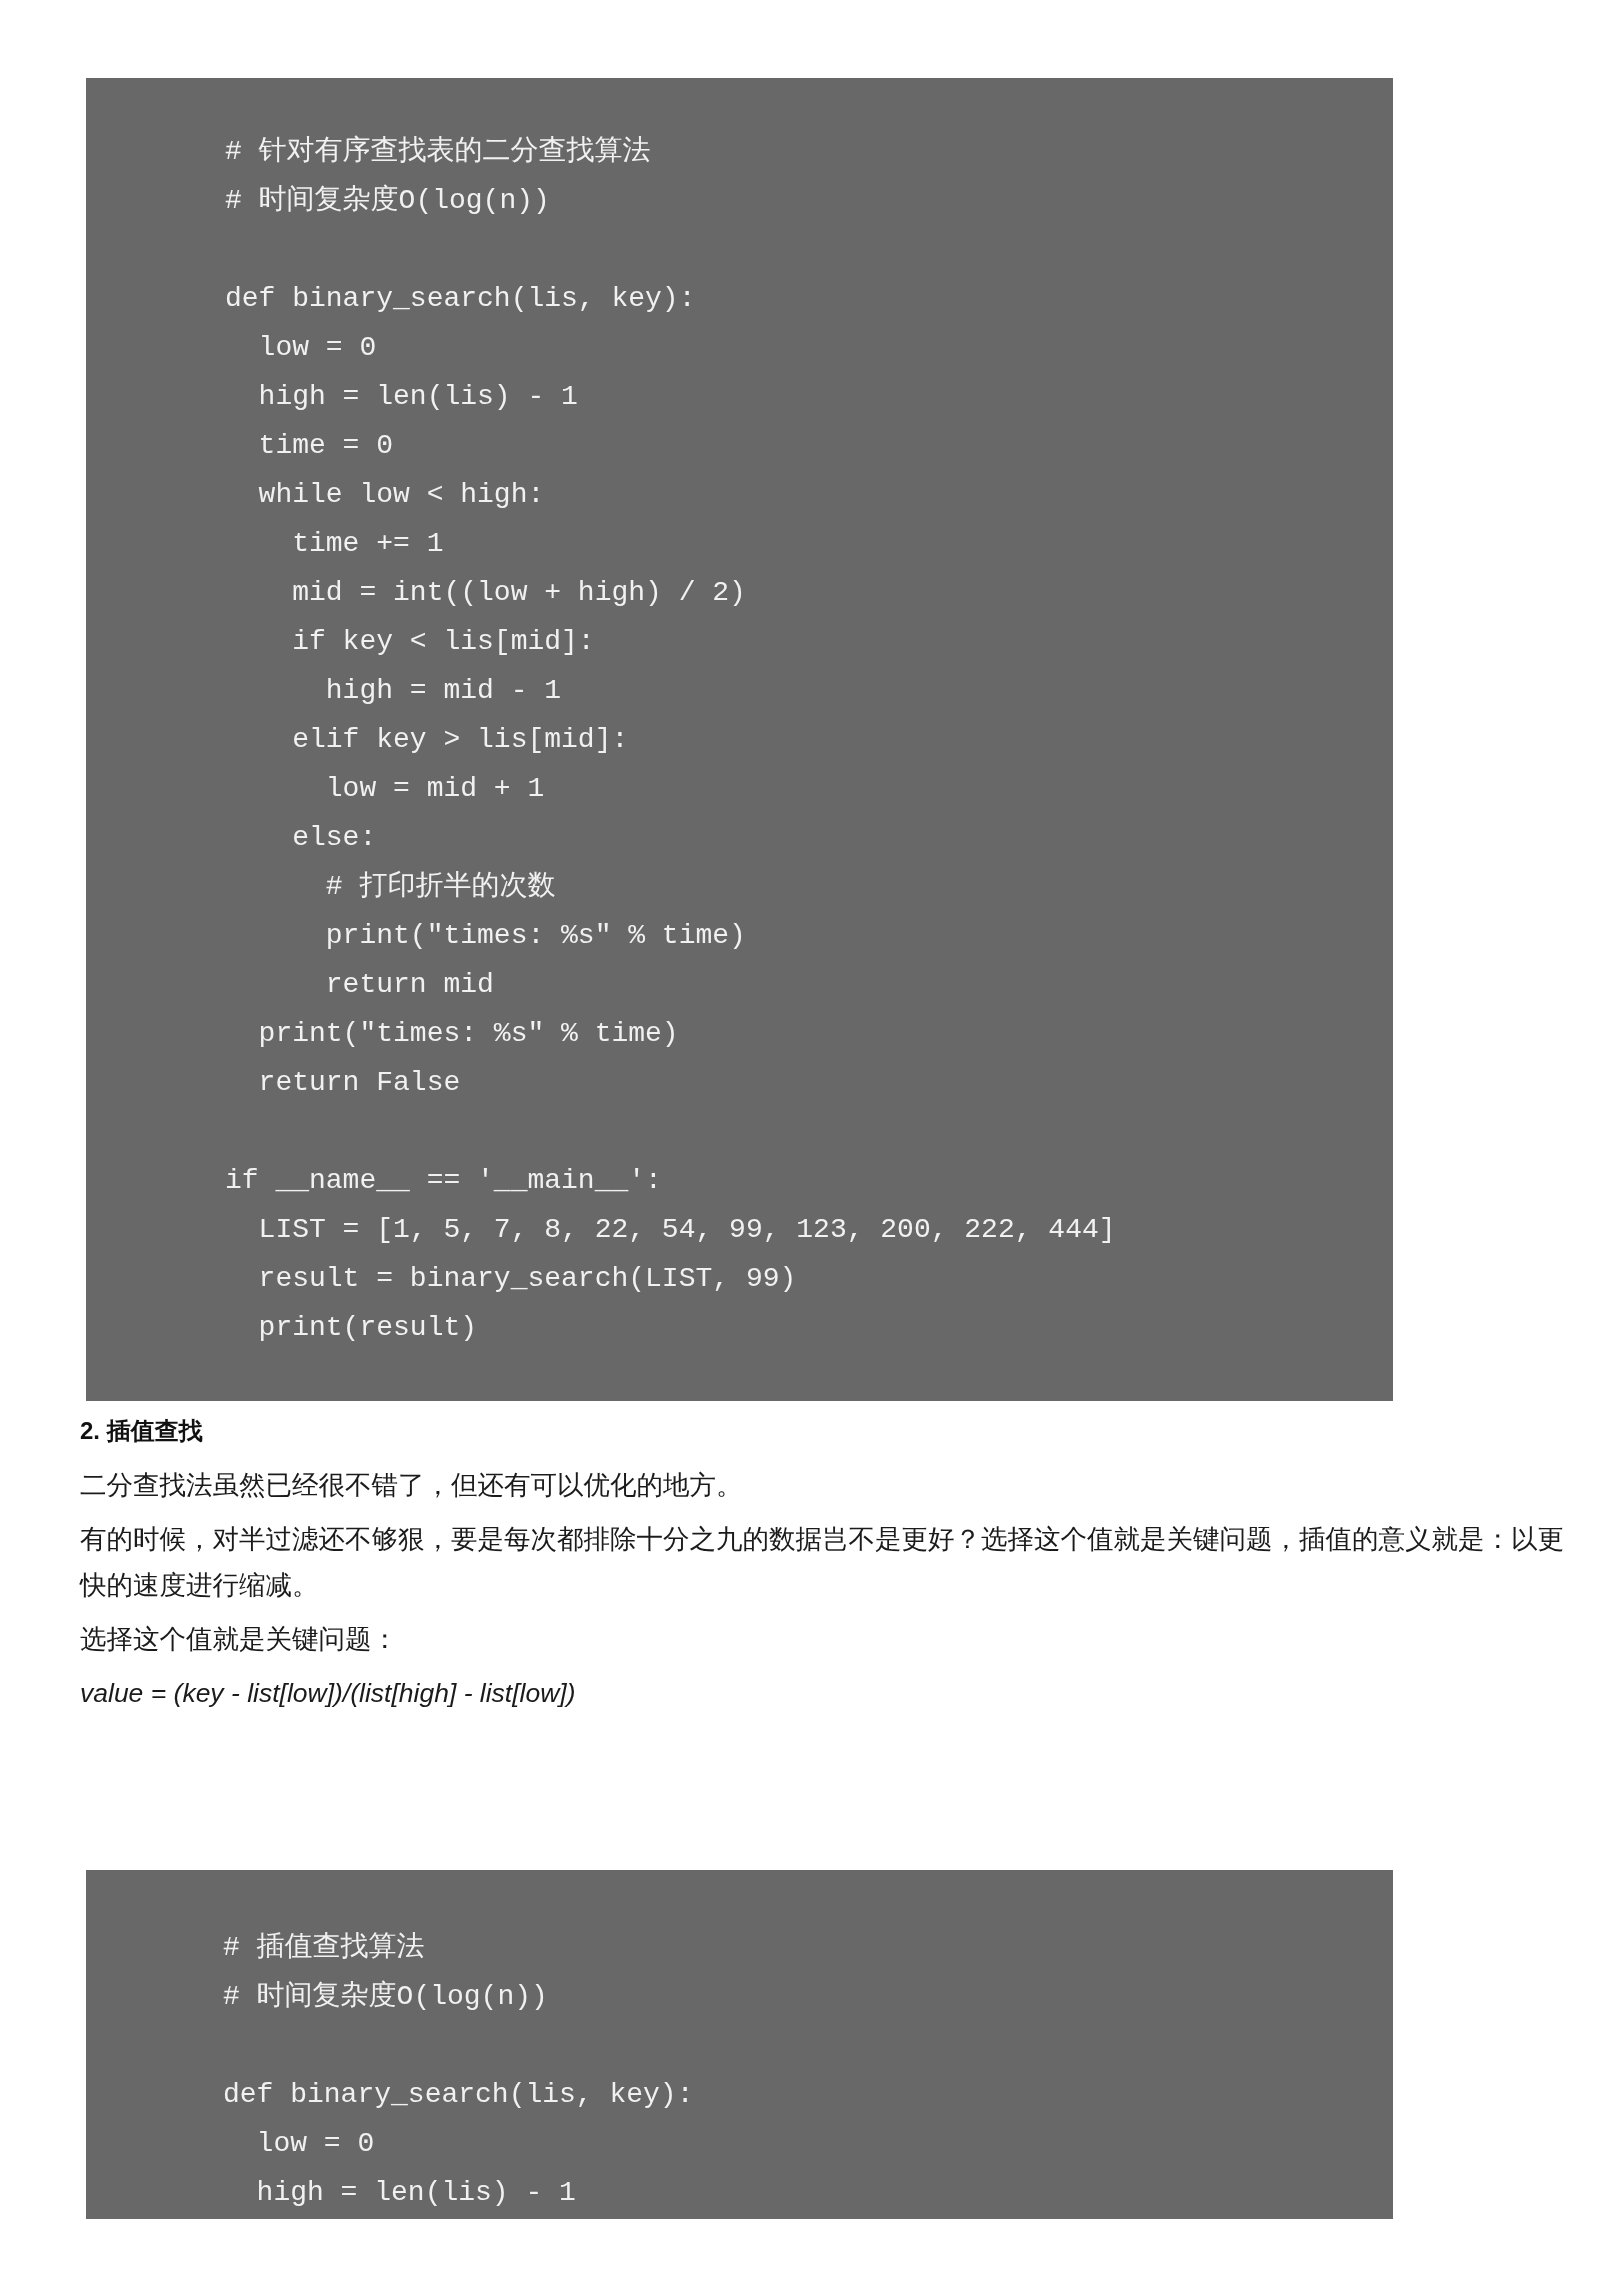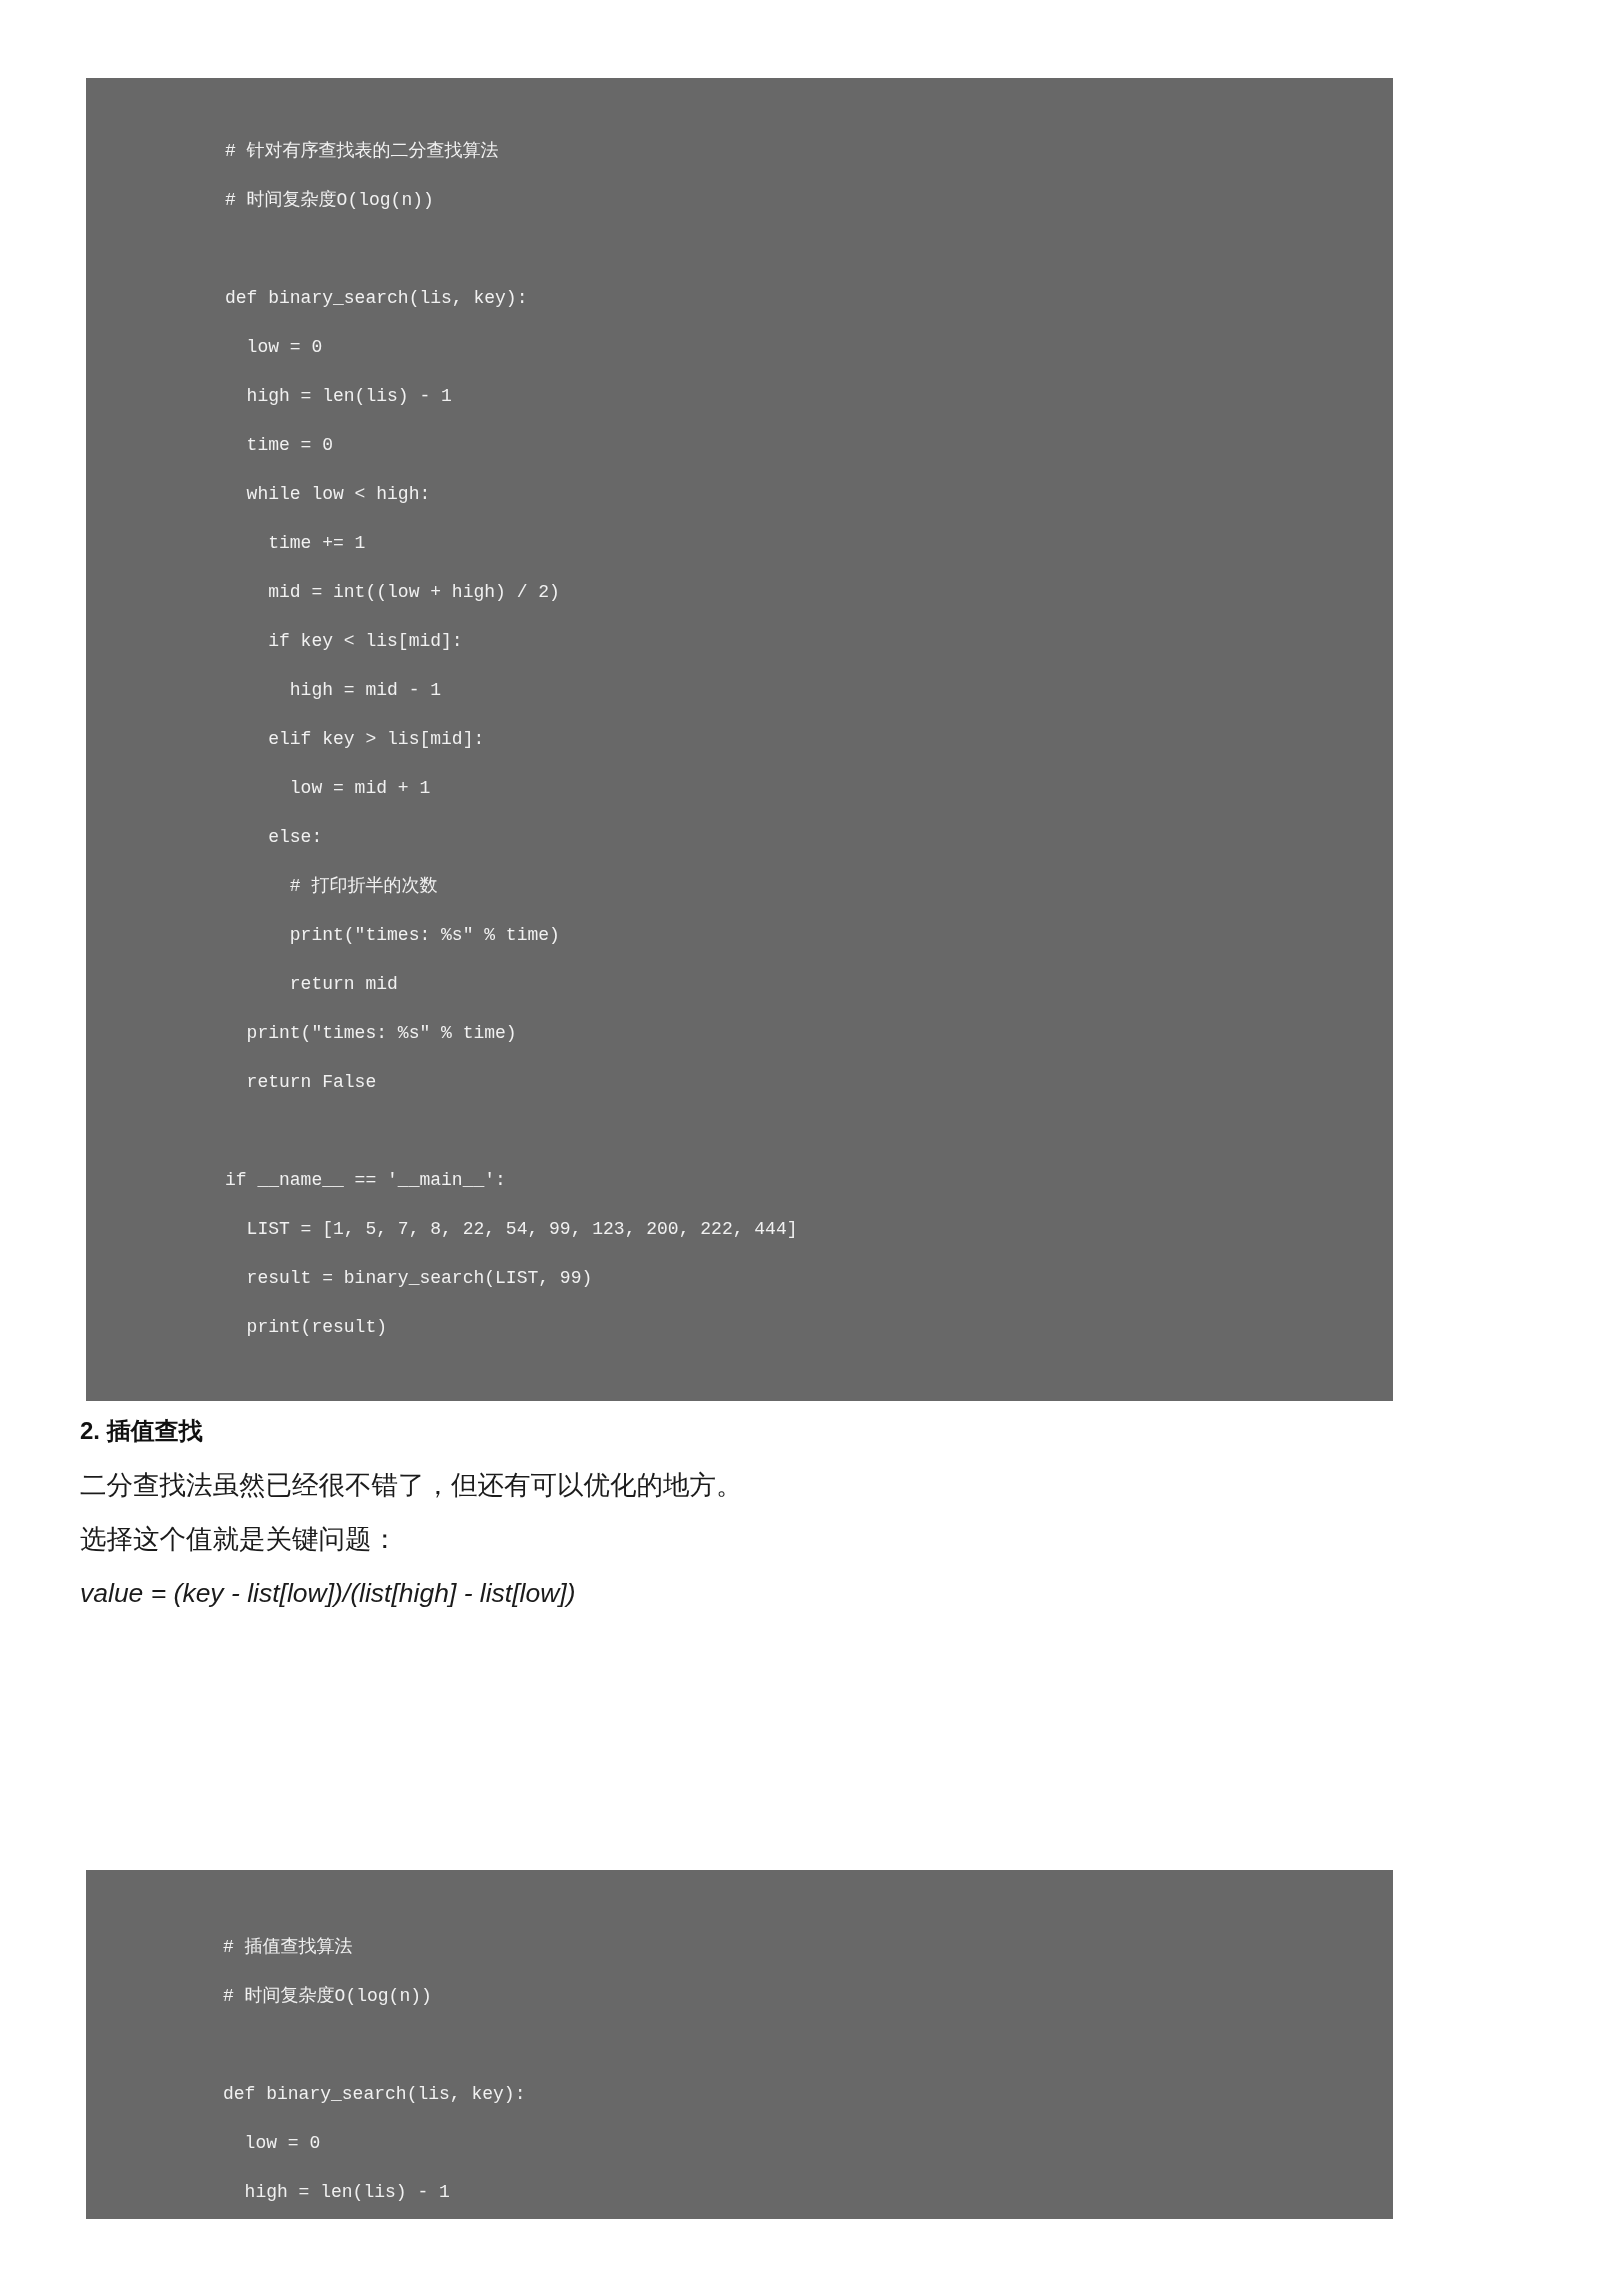--- a/index.html
+++ b/index.html
@@ -17,21 +17,21 @@
   }
   .code-block {
     position: absolute;
     left: 86px;
     width: 1307px;
     margin: 0;
     box-sizing: border-box;
     background: #686868;
     color: #f1f1f1;
     font-family: "Liberation Mono", "DejaVu Sans Mono", monospace;
-    font-size: 18px;
+    font-size: 28px;
     line-height: 49px;
     white-space: pre;
     overflow: hidden;
   }
   .block1 {
     top: 78px;
     height: 1323px;
     padding: 49px 29px 49px 139px;
   }
   .block2 {
@@ -91,20 +91,21 @@
   return False
 
 if __name__ == '__main__':
   LIST = [1, 5, 7, 8, 22, 54, 99, 123, 200, 222, 444]
   result = binary_search(LIST, 99)
   print(result)</pre>
 
   <div class="text-section">
     <h4>2. 插值查找</h4>
     <p>二分查找法虽然已经很不错了，但还有可以优化的地方。</p>
+    <p>有的时候，对半过滤还不够狠，要是每次都排除十分之九的数据岂不是更好？选择这个值就是关键问题，插值的意义就是：以更快的速度进行缩减。</p>
     <p>选择这个值就是关键问题：</p>
     <p class="formula">value = (key - list[low])/(list[high] - list[low])</p>
   </div>
 
   <pre class="code-block block2"># 插值查找算法
 # 时间复杂度O(log(n))
 
 def binary_search(lis, key):
   low = 0
   high = len(lis) - 1</pre>

